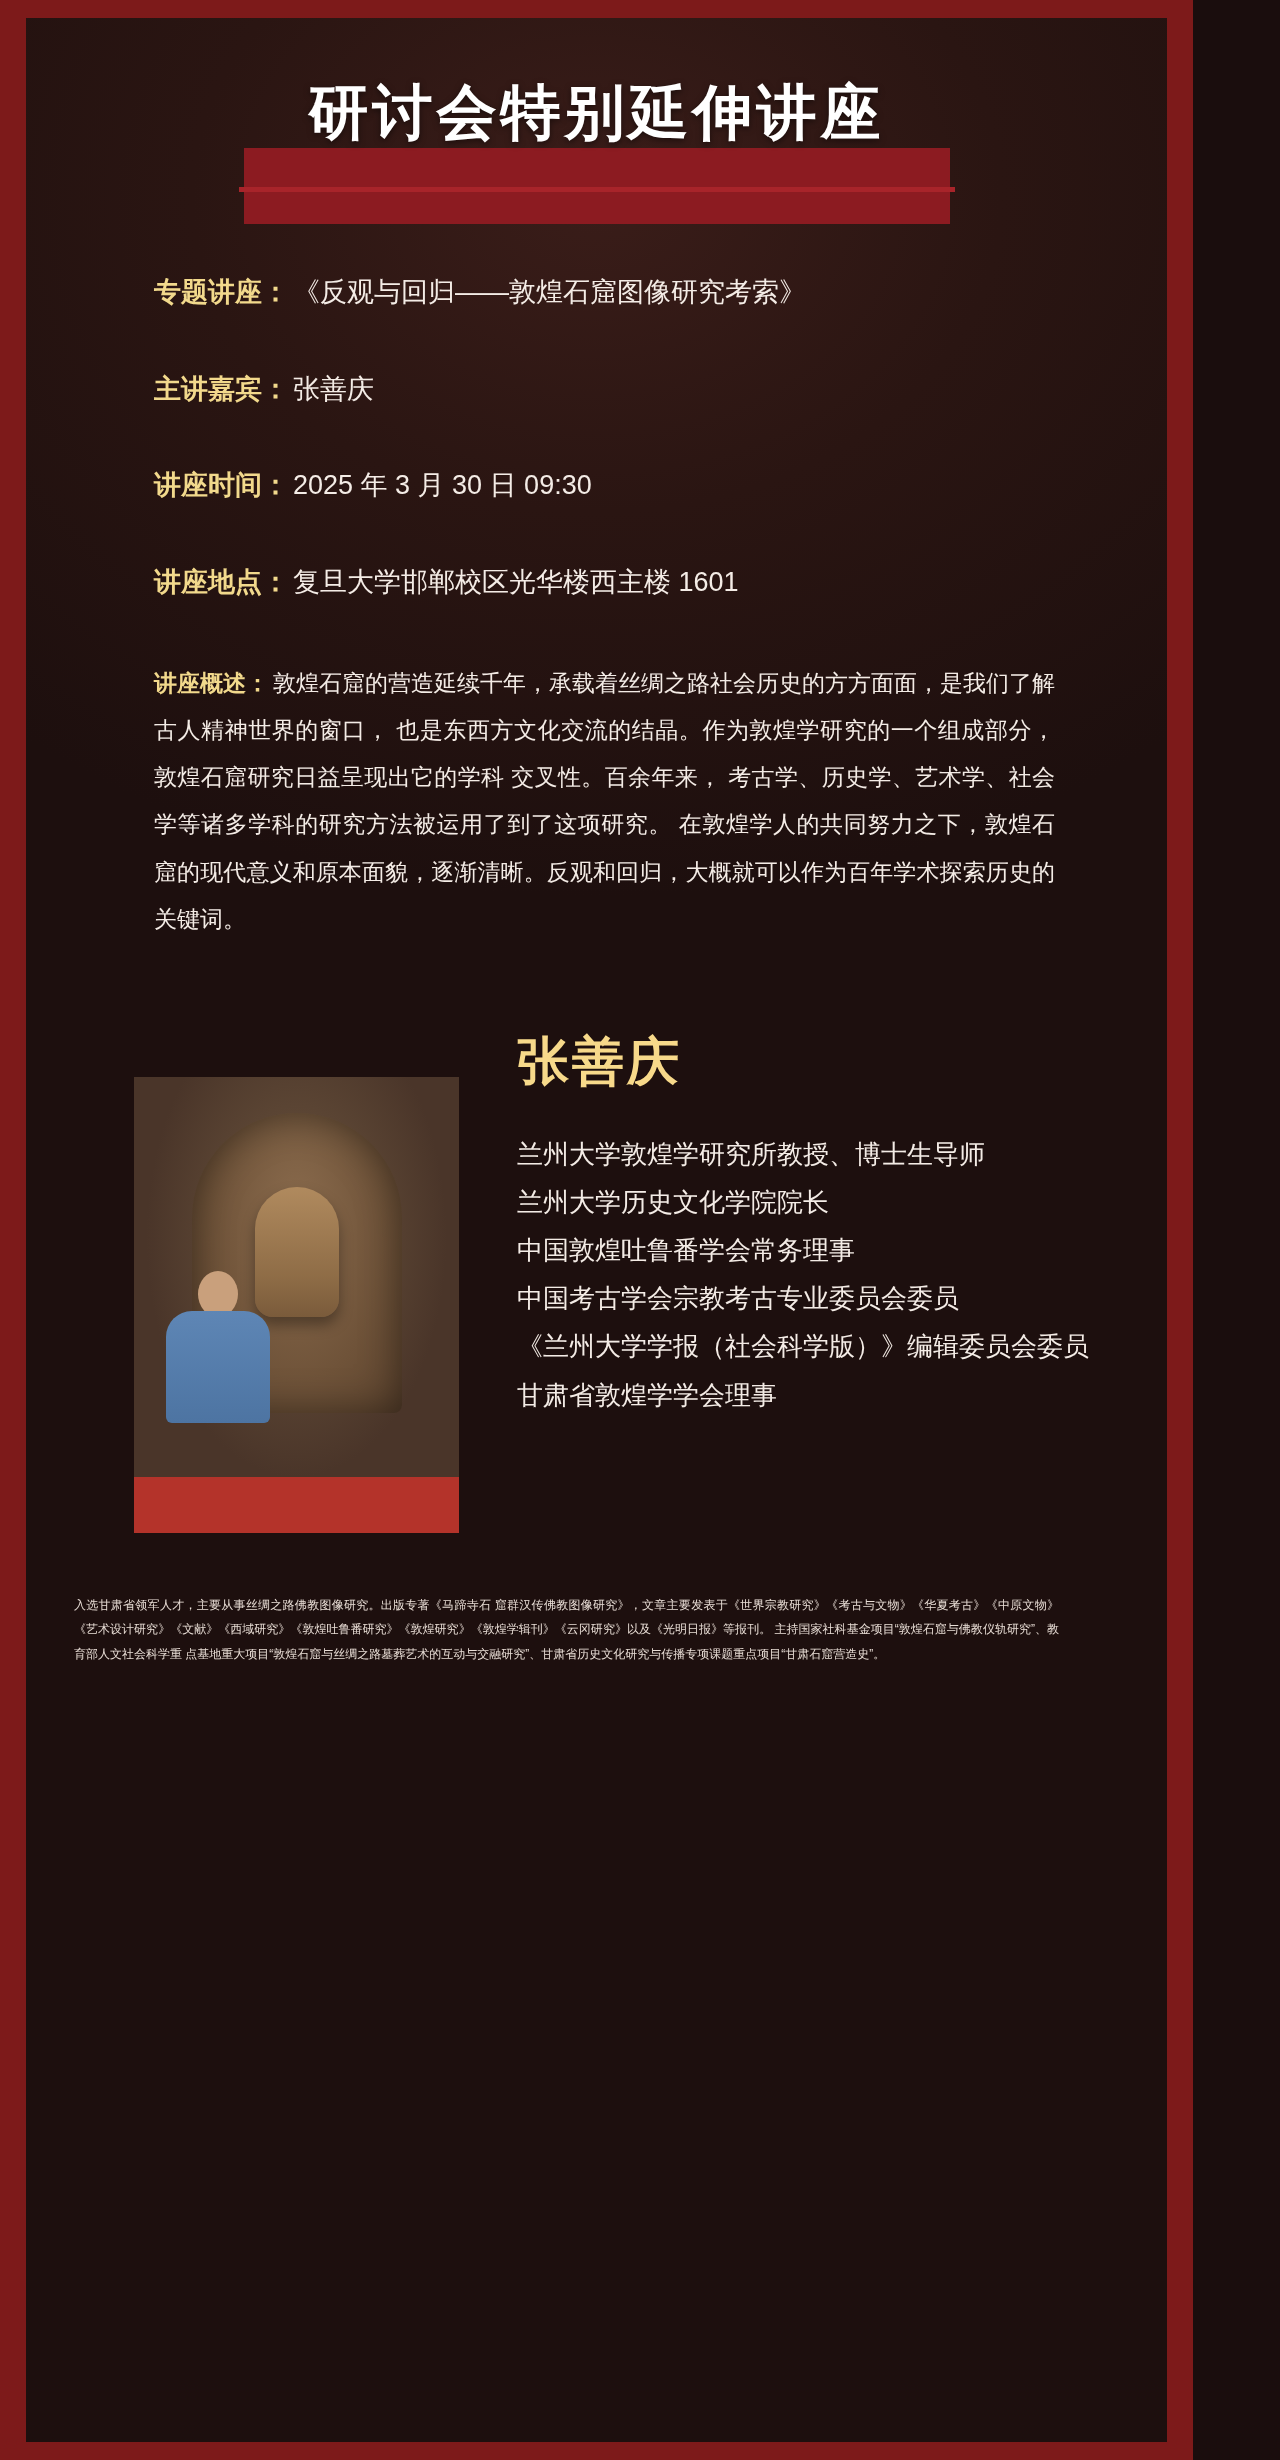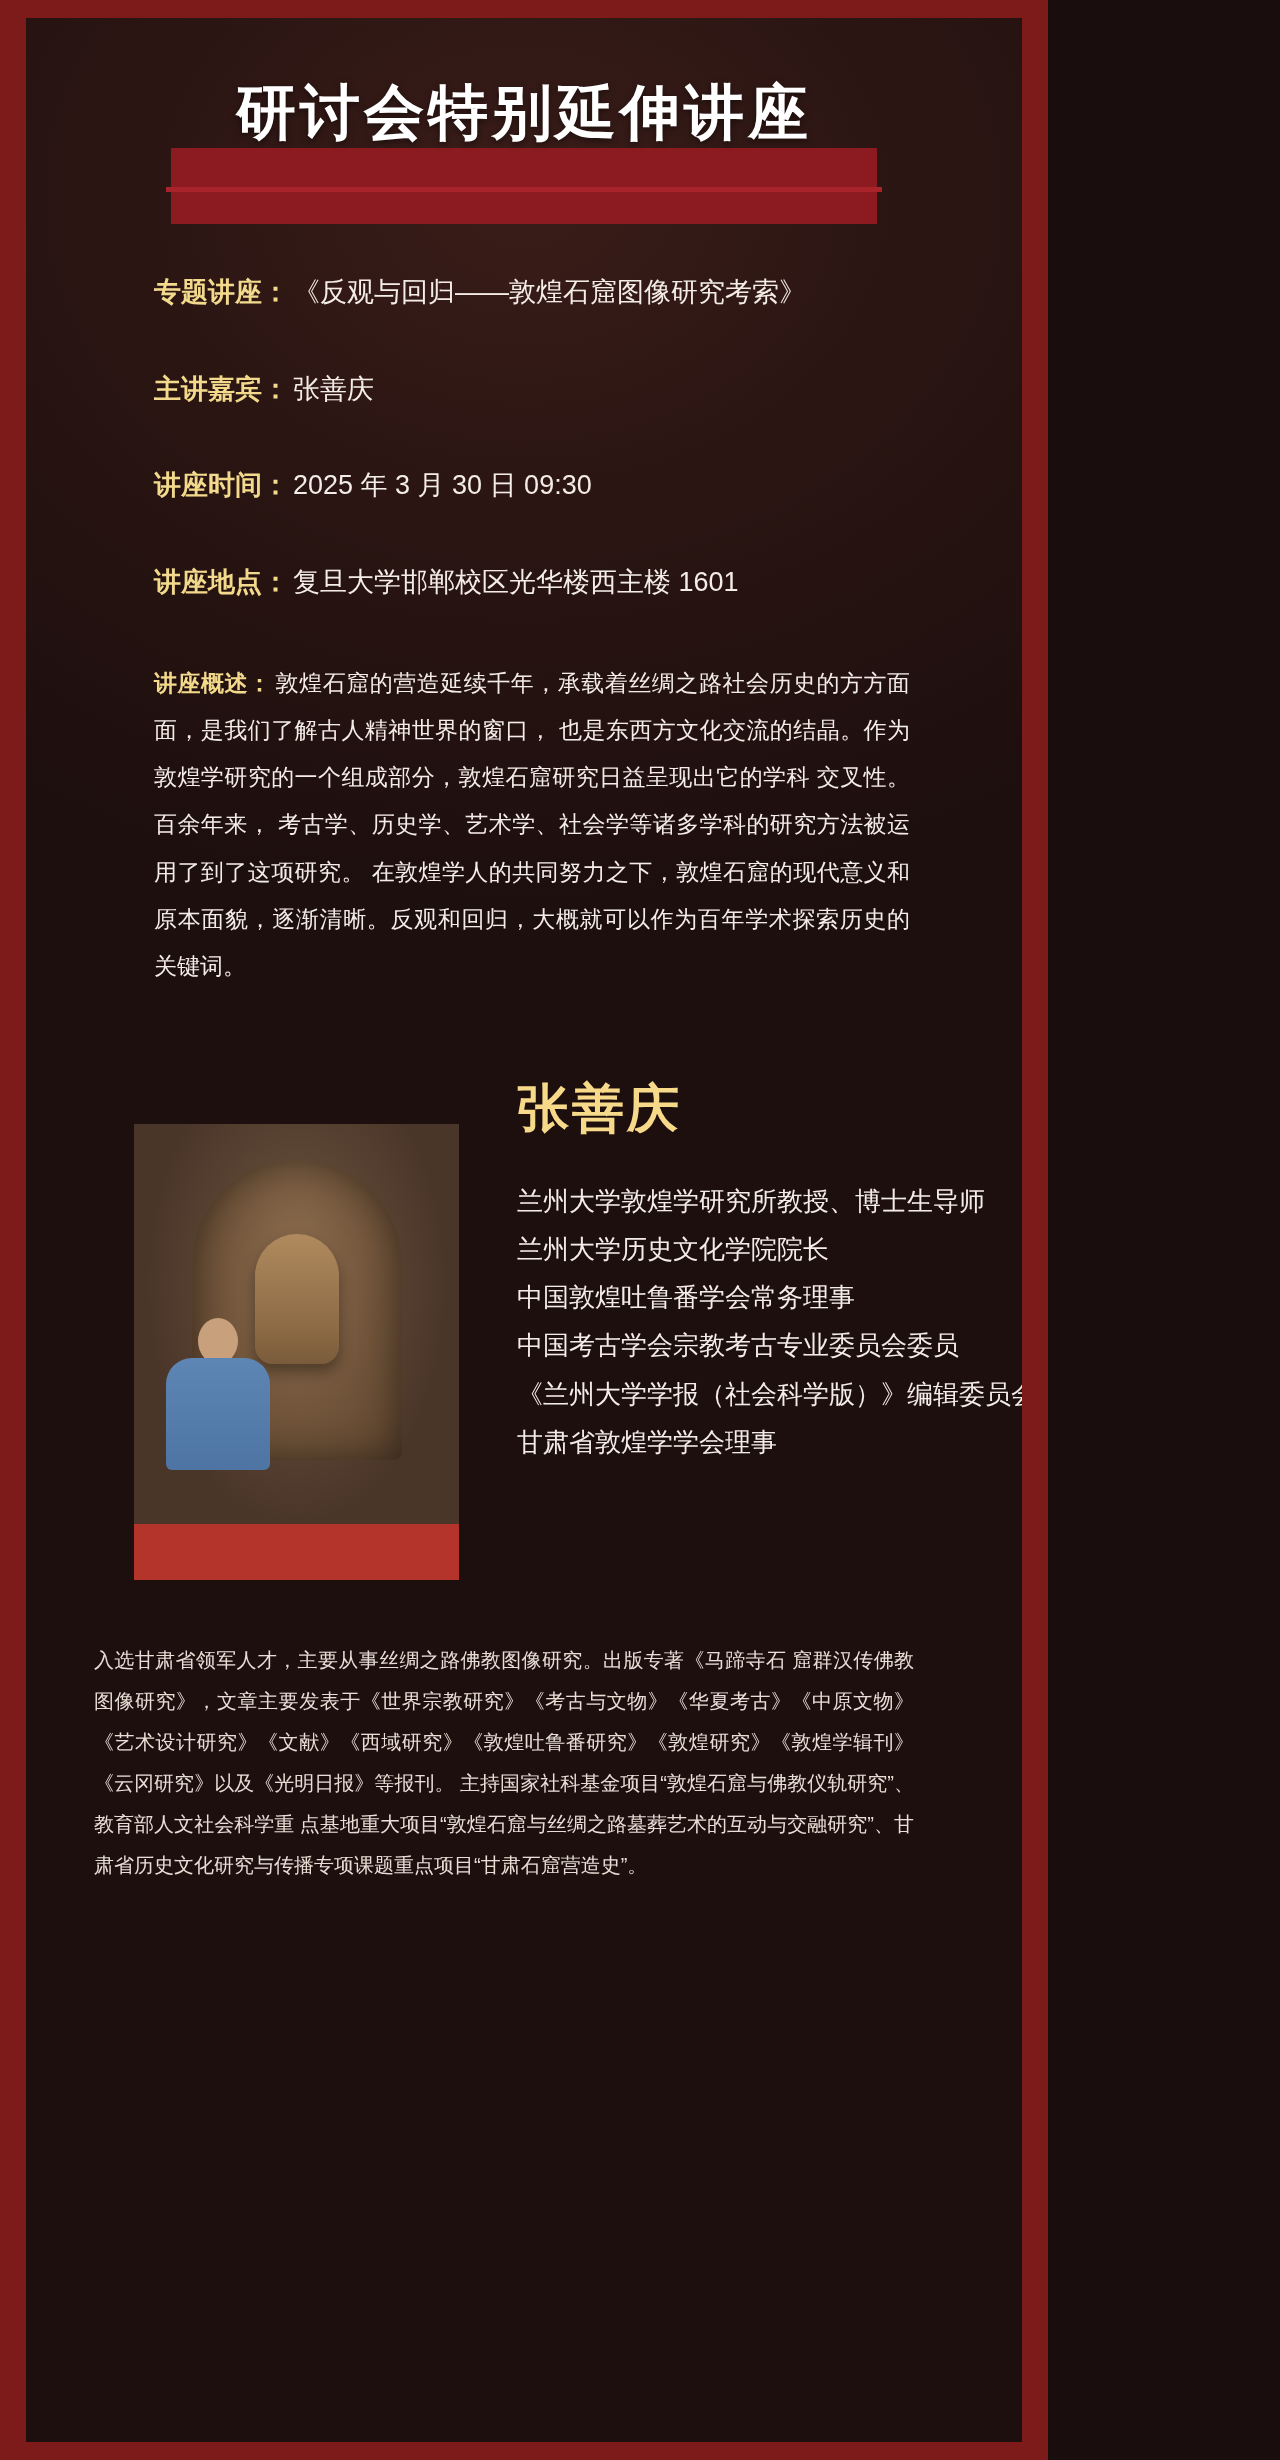--- a/index.html
+++ b/index.html
@@ -8,21 +8,21 @@
     background: #1a0d0d;
   }
   body {
     width: 1280px;
     height: 2460px;
     font-family: "Liberation Sans", "DejaVu Sans", sans-serif;
     overflow: hidden;
   }
   .poster {
     position: relative;
-    width: 1048px;
+    width: 1193px;
     height: 2460px;
     background:
       radial-gradient(ellipse 900px 700px at 50% 8%, #3a1d19 0%, #2a1512 45%, #1d0f0e 100%),
       #1d0f0e;
     box-sizing: border-box;
     border-left: 26px solid #7d1a1a;
     border-right: 26px solid #7d1a1a;
     overflow: hidden;
   }
   .poster::before {
@@ -198,22 +198,22 @@
   }
   .speaker-titles {
     font-size: 26px;
     line-height: 1.85;
     color: #f4ece6;
   }
   .speaker-titles div { white-space: nowrap; }
 
   
   .bio {
-    margin: 60px 108px 0 68px;
-    font-size: 20px;
+    margin: 60px 108px 0 48px;
+    font-size: 12px;
     line-height: 2.05;
     color: #e9ded6;
     text-align: justify;
   }
 </style>
 </head>
 <body>
 
 <div class="poster">
 

